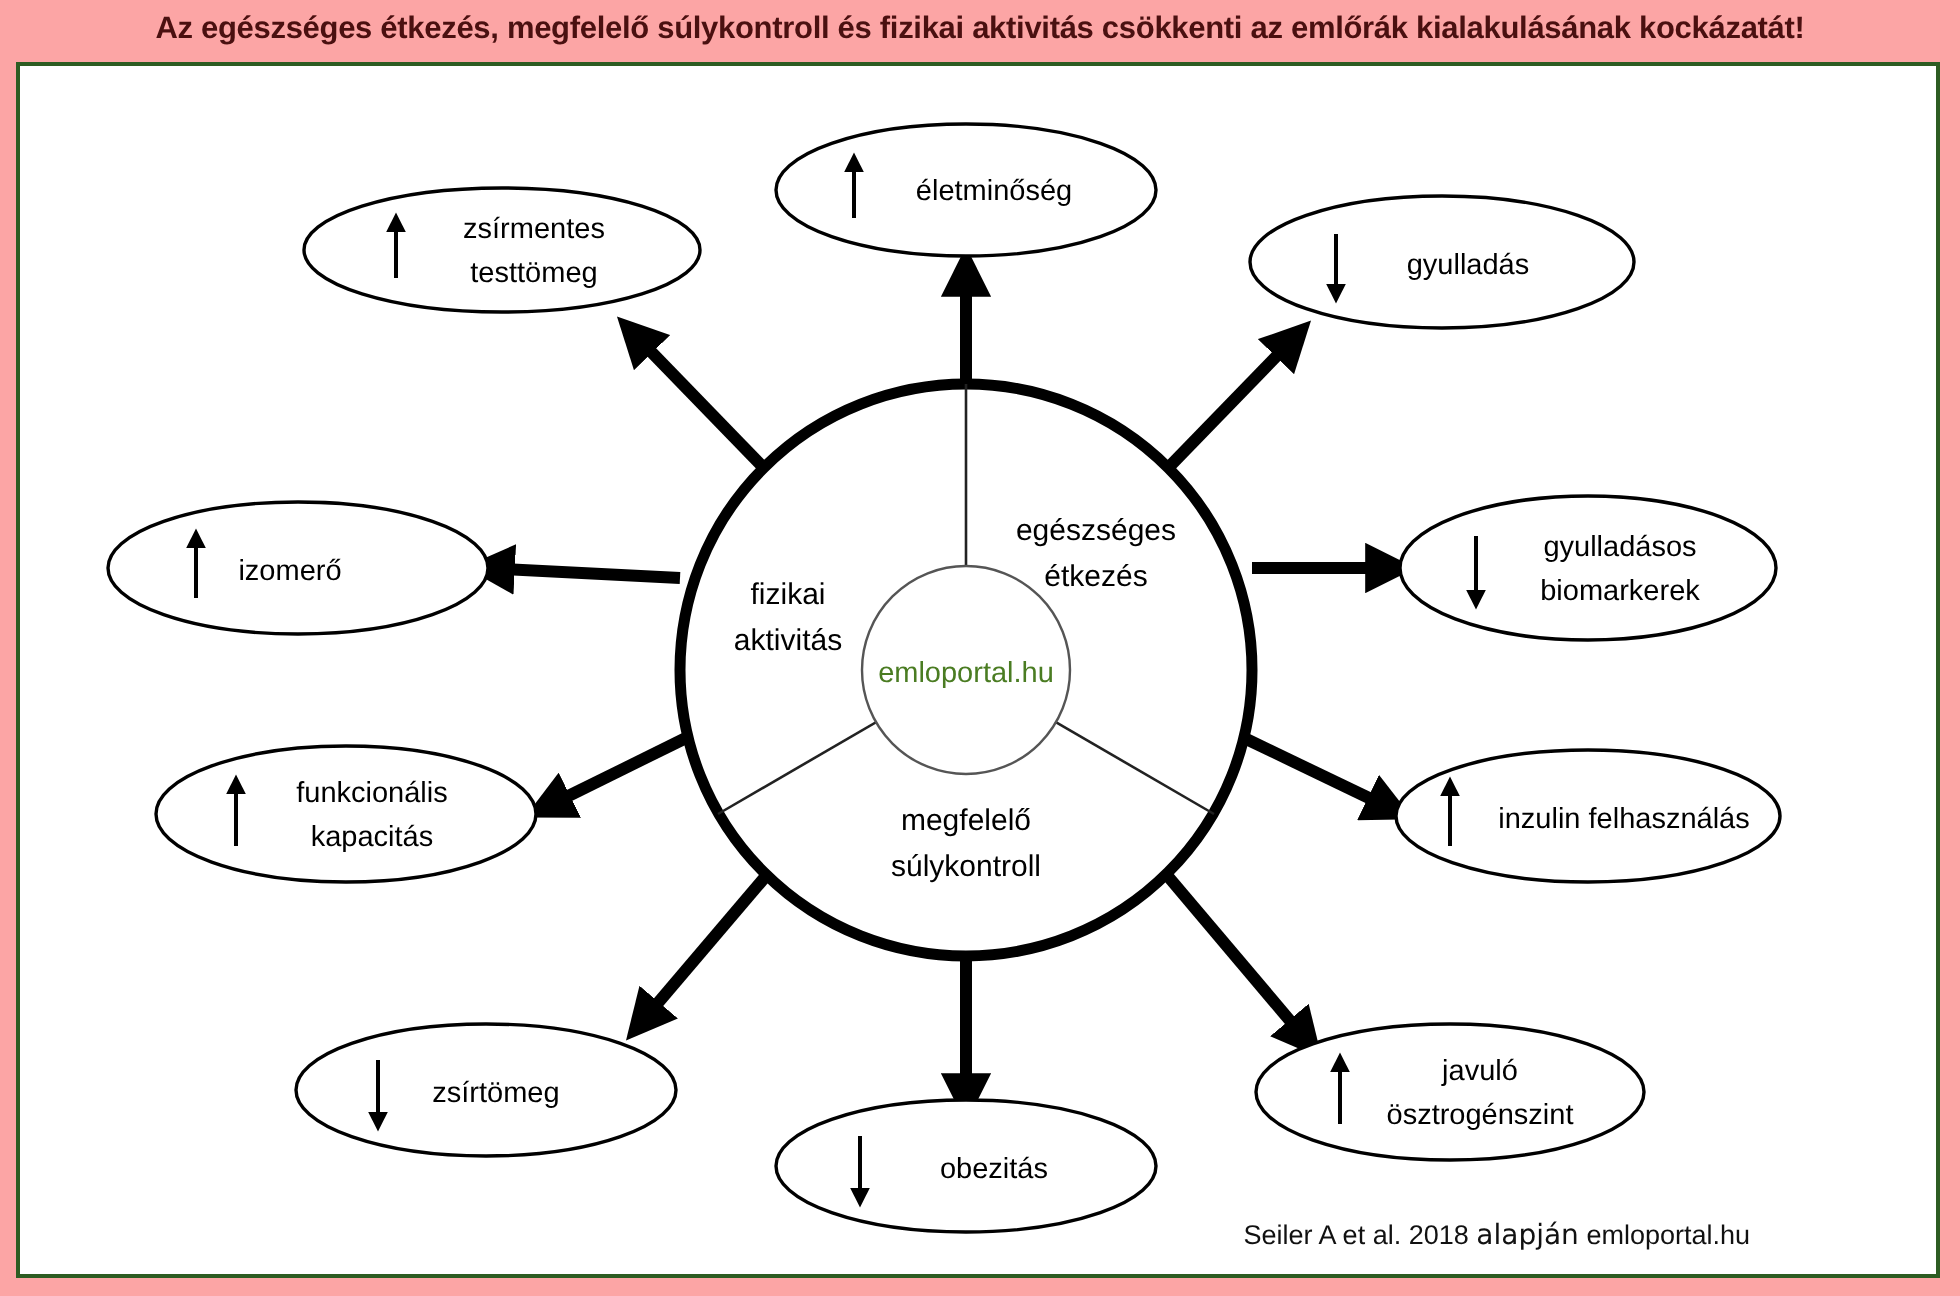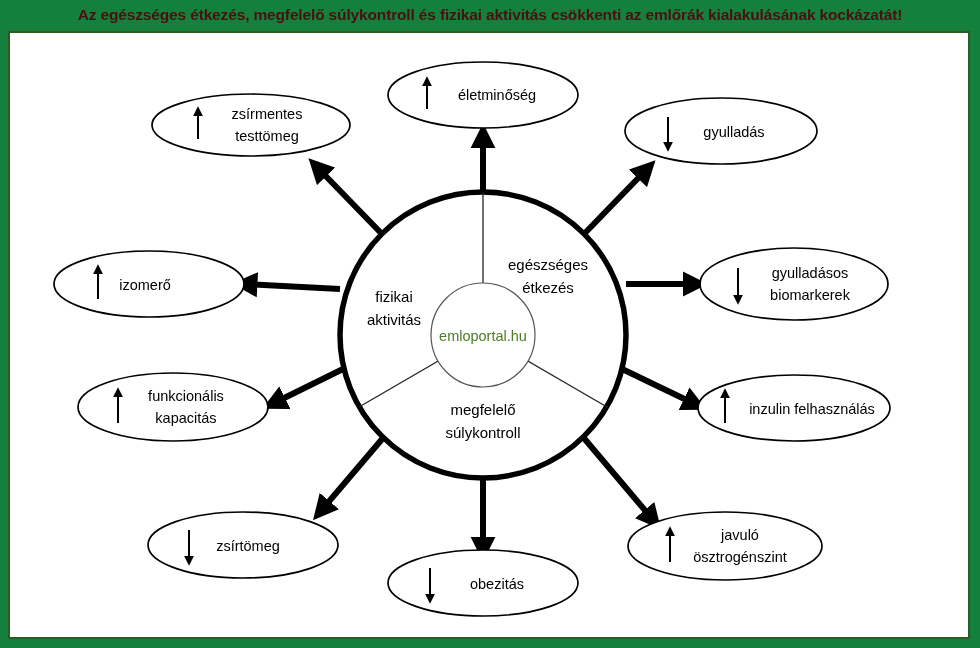--- a/index.html
+++ b/index.html
@@ -4,21 +4,21 @@
 <style>
   html, body {
     margin: 0;
     padding: 0;
     background: #ffffff;
   }
   #page {
     position: relative;
     width: 980px;
     height: 648px;
-    background: #15803d;
+    background: #fca5a5;
     font-family: "Liberation Sans", sans-serif;
     overflow: hidden;
   }
   #title {
     position: absolute;
     left: 0;
     top: 6px;
     width: 980px;
     text-align: center;
     font-size: 15.5px;
@@ -229,14 +229,19 @@
 
     <g>
       <ellipse class="ellipse-shape" cx="149" cy="284" rx="95" ry="33"></ellipse>
       <g>
         <line class="trend-arrow" x1="98" y1="299" x2="98" y2="269" marker-end="url(#thinhead)"></line>
       </g>
       <text class="node-label" x="145" y="290" text-anchor="middle">izomerő</text>
     </g>
   </svg>
 
+  <div id="footer">
+    <span>Seiler A et al. 2018</span>
+    <span class="alapjan">alapján</span>
+    <span>emloportal.hu</span>
+  </div>
 
 </div>
 
 </body></html>

